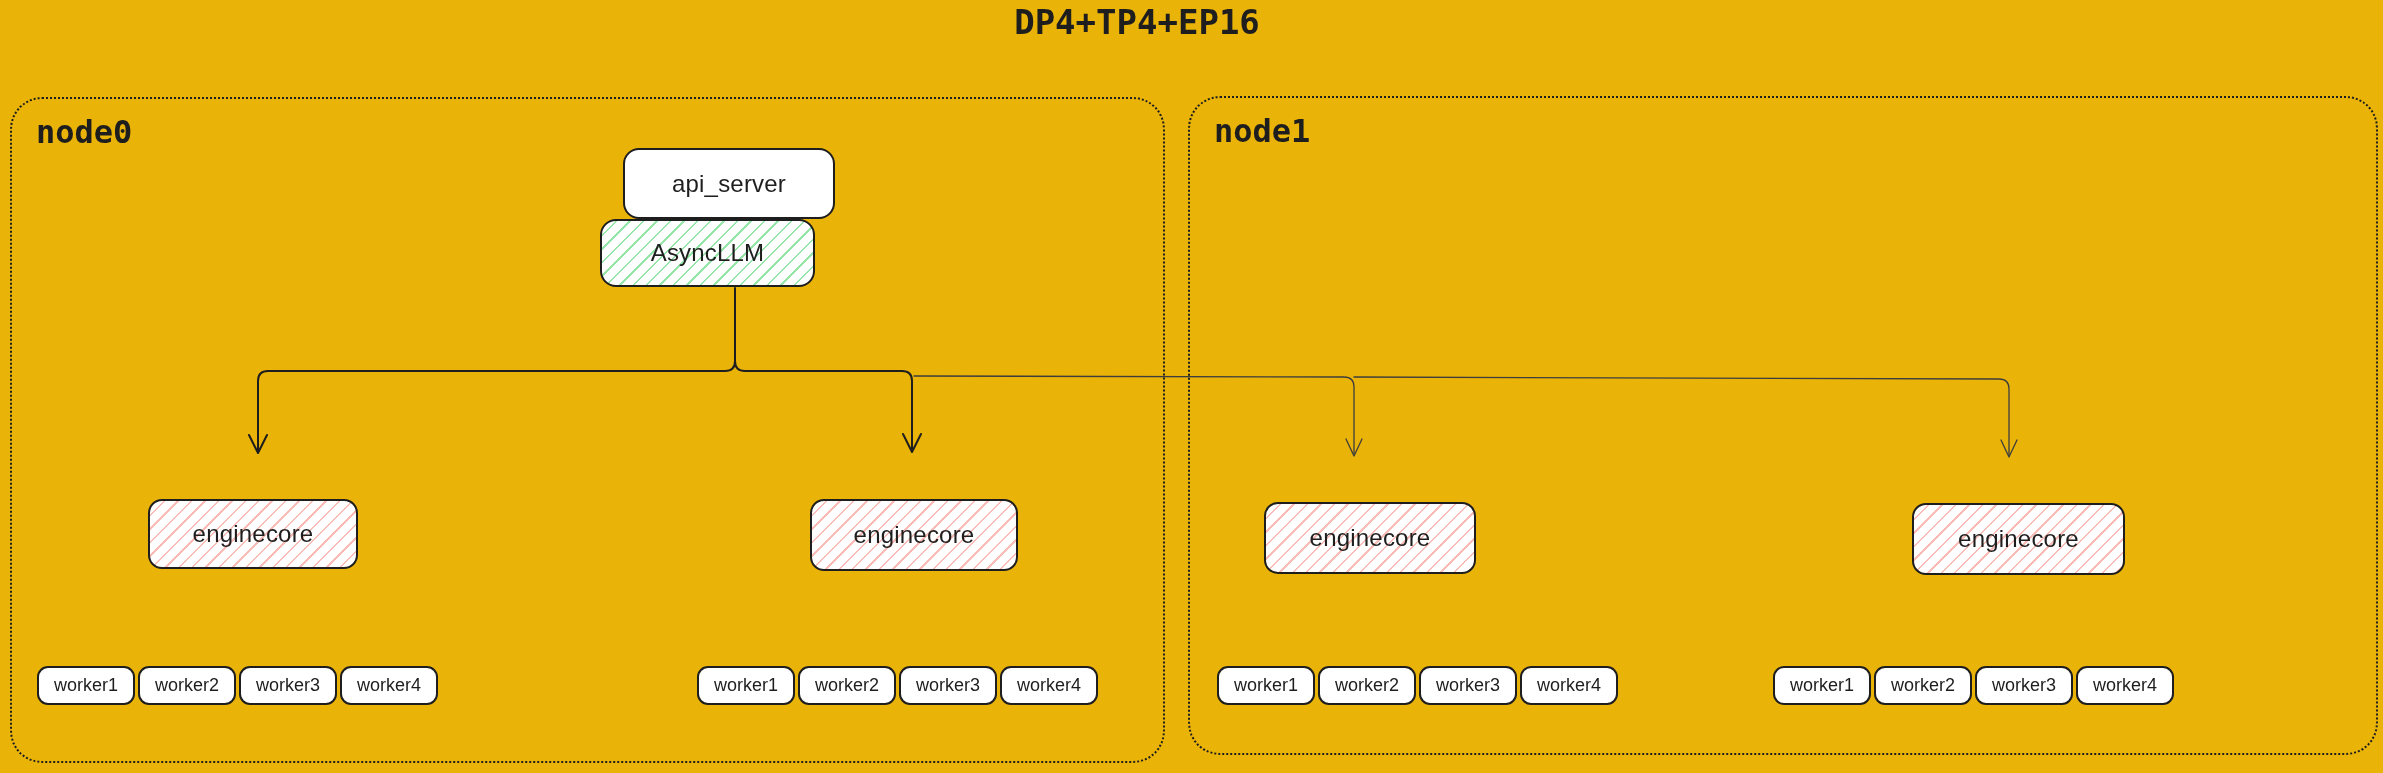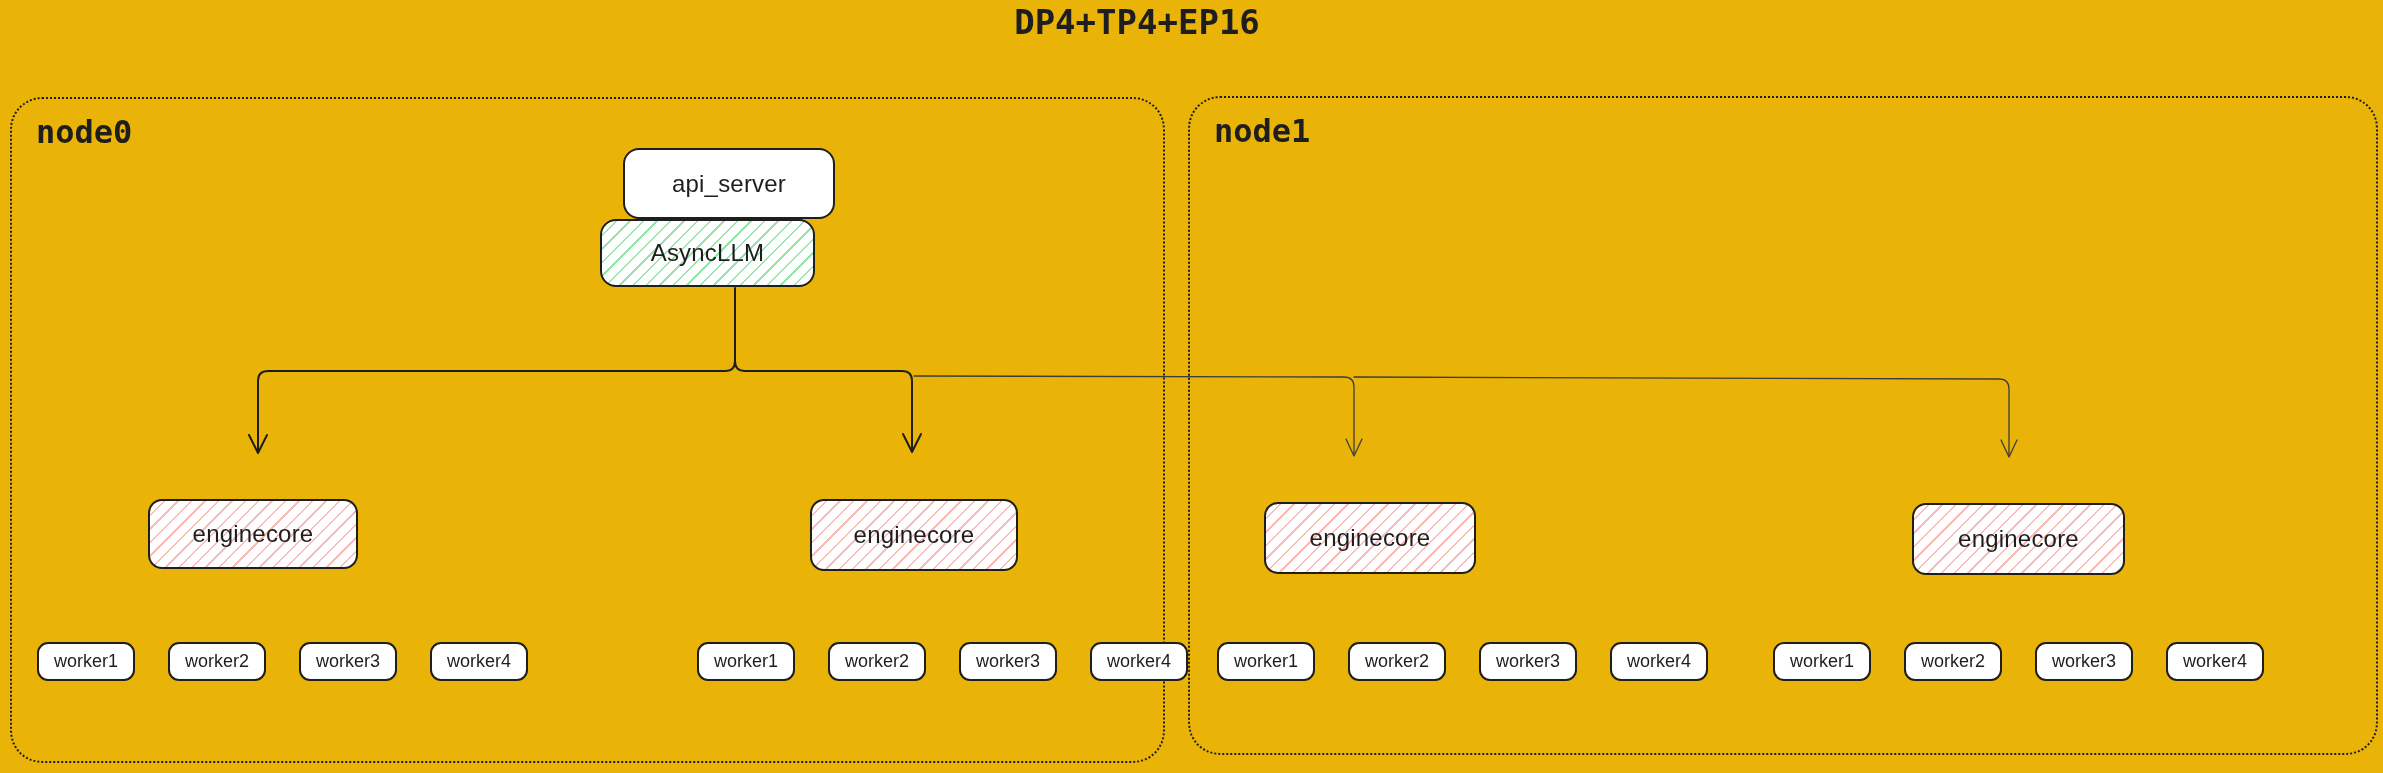--- a/index.html
+++ b/index.html
@@ -54,23 +54,23 @@
       transparent 1.7px, transparent 9.5px);
   }
   .hatch-red {
     background-image: repeating-linear-gradient(
       135deg,
       var(--red-hatch, #f9bcb6) 0px, var(--red-hatch, #f9bcb6) 1.7px,
       transparent 1.7px, transparent 9.5px);
   }
   .worker-row {
     position: absolute;
-    top: 642px;
+    top: 666px;
     display: flex;
-    gap: 33px;
+    gap: 3px;
   }
   .worker {
     width: 98px; height: 39px;
     box-sizing: border-box;
     border: 2px solid #1e1e1e;
     border-radius: 11px;
     background: #ffffff;
     display: flex;
     align-items: center;
     justify-content: center;

